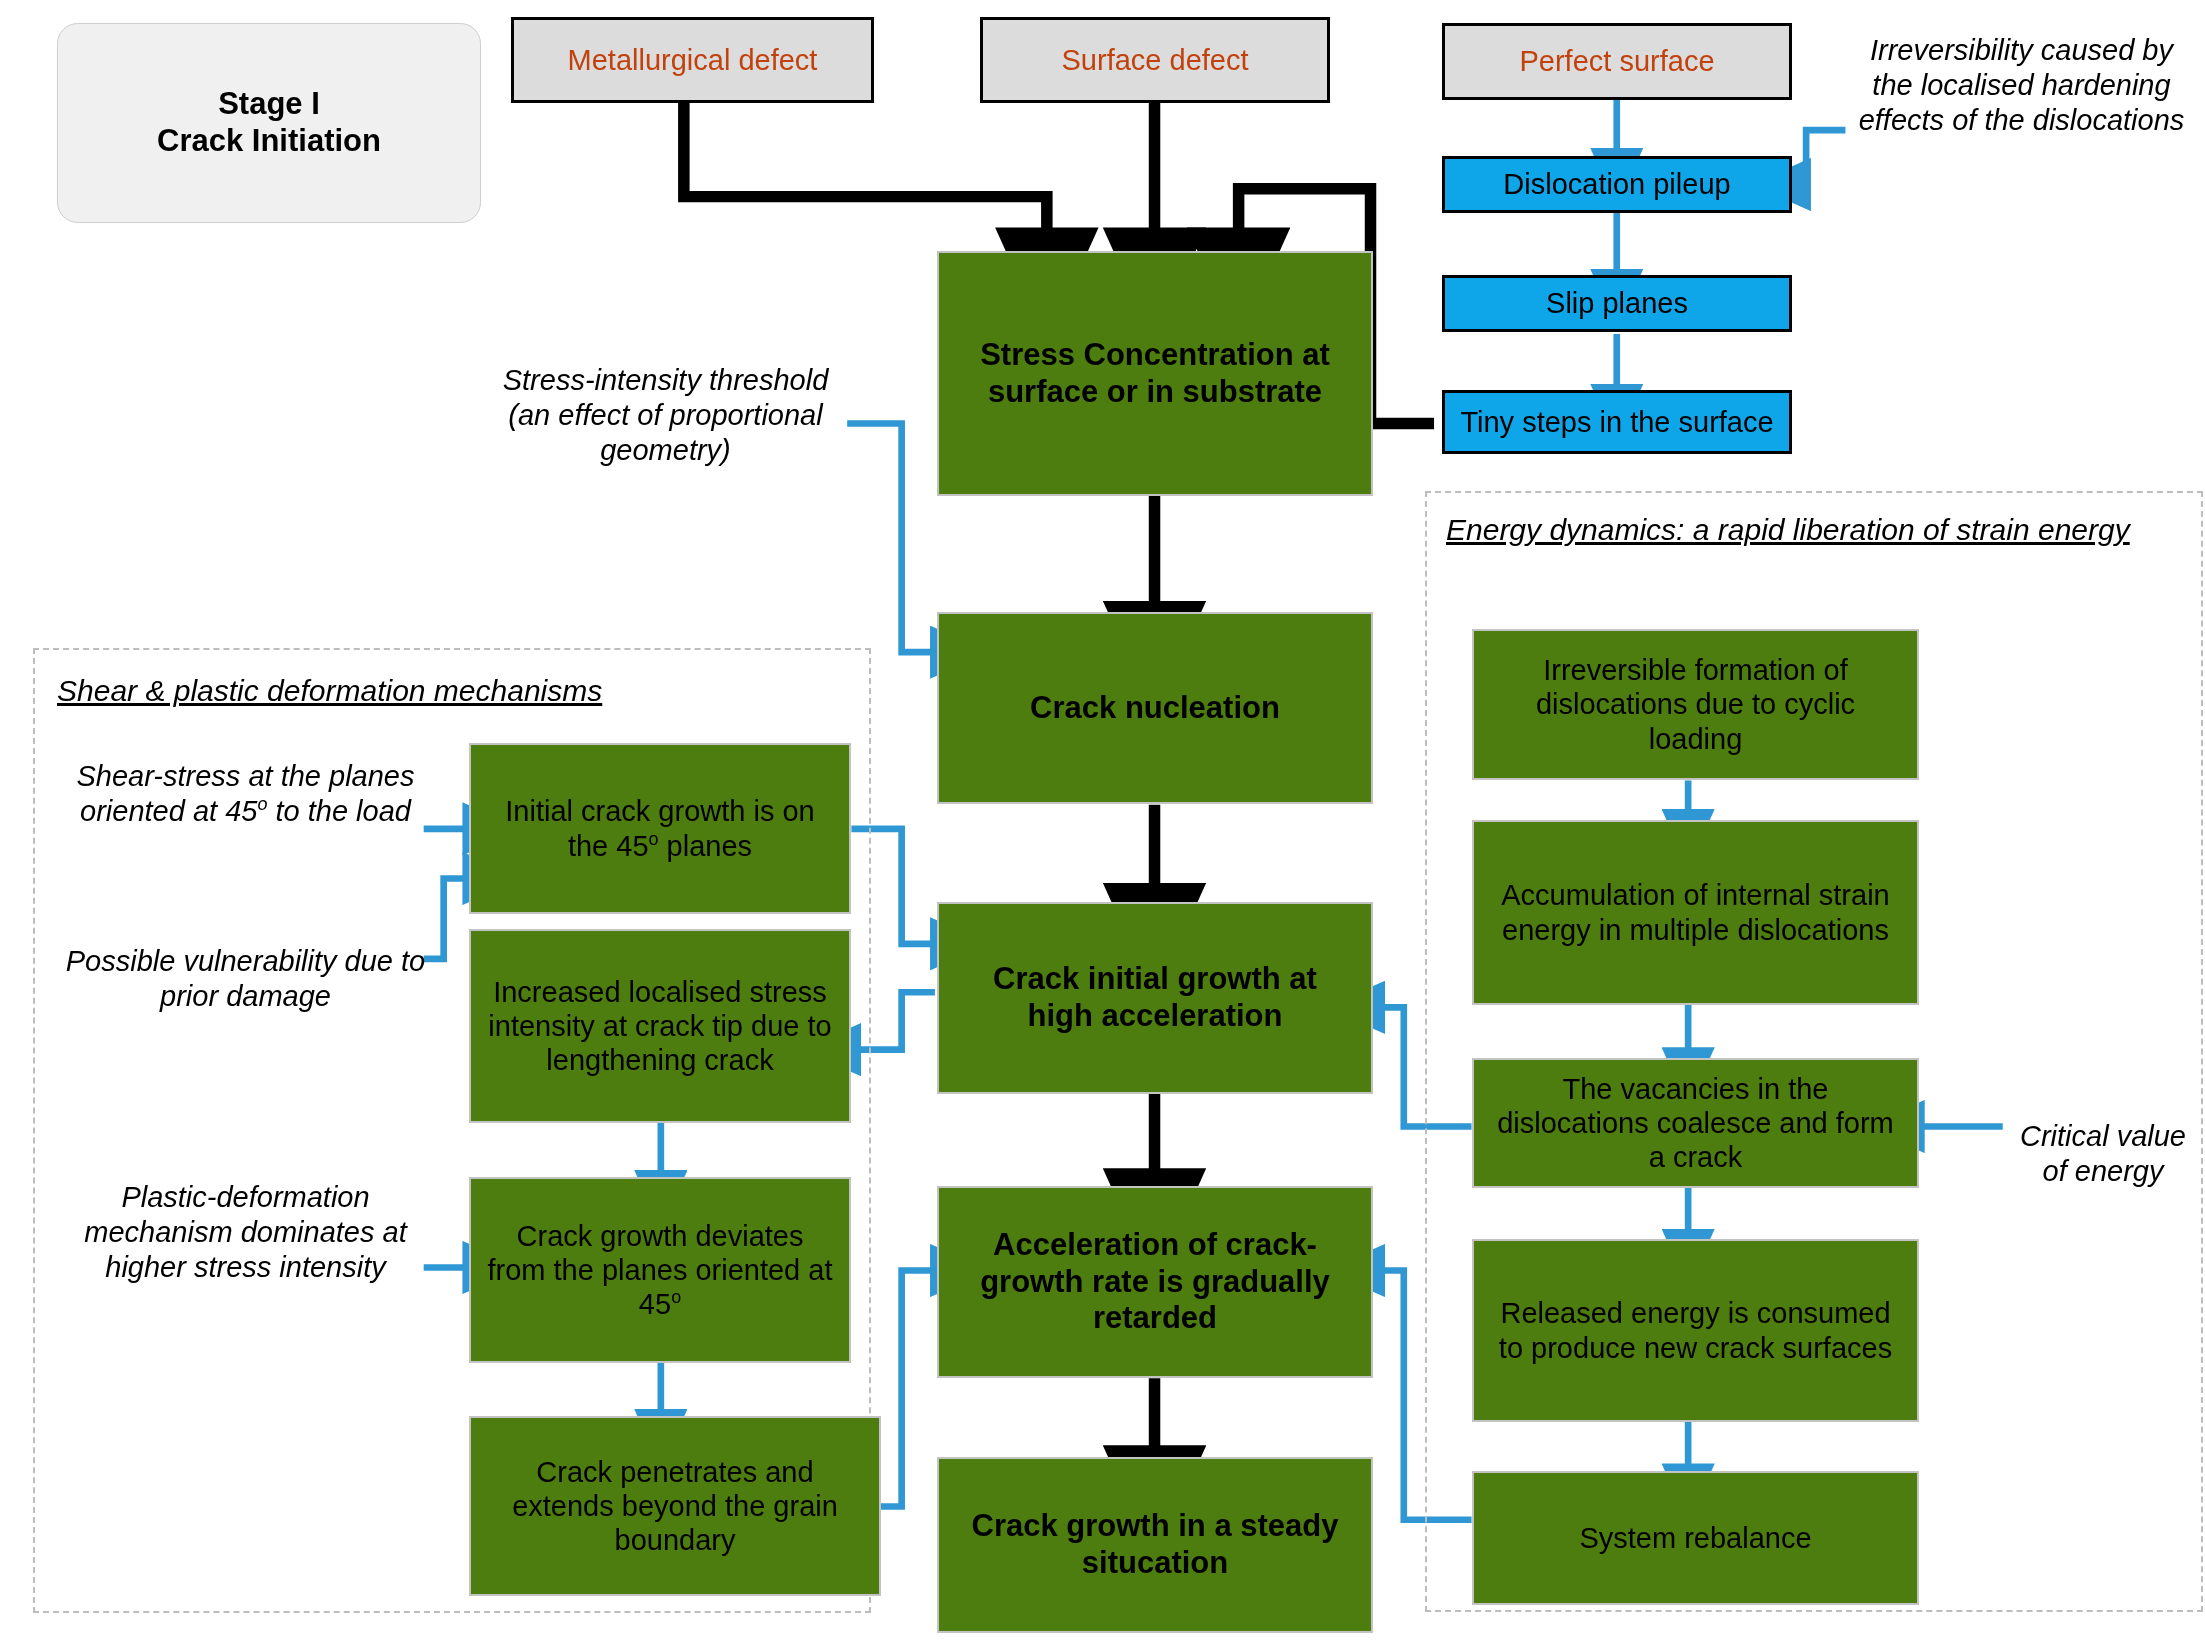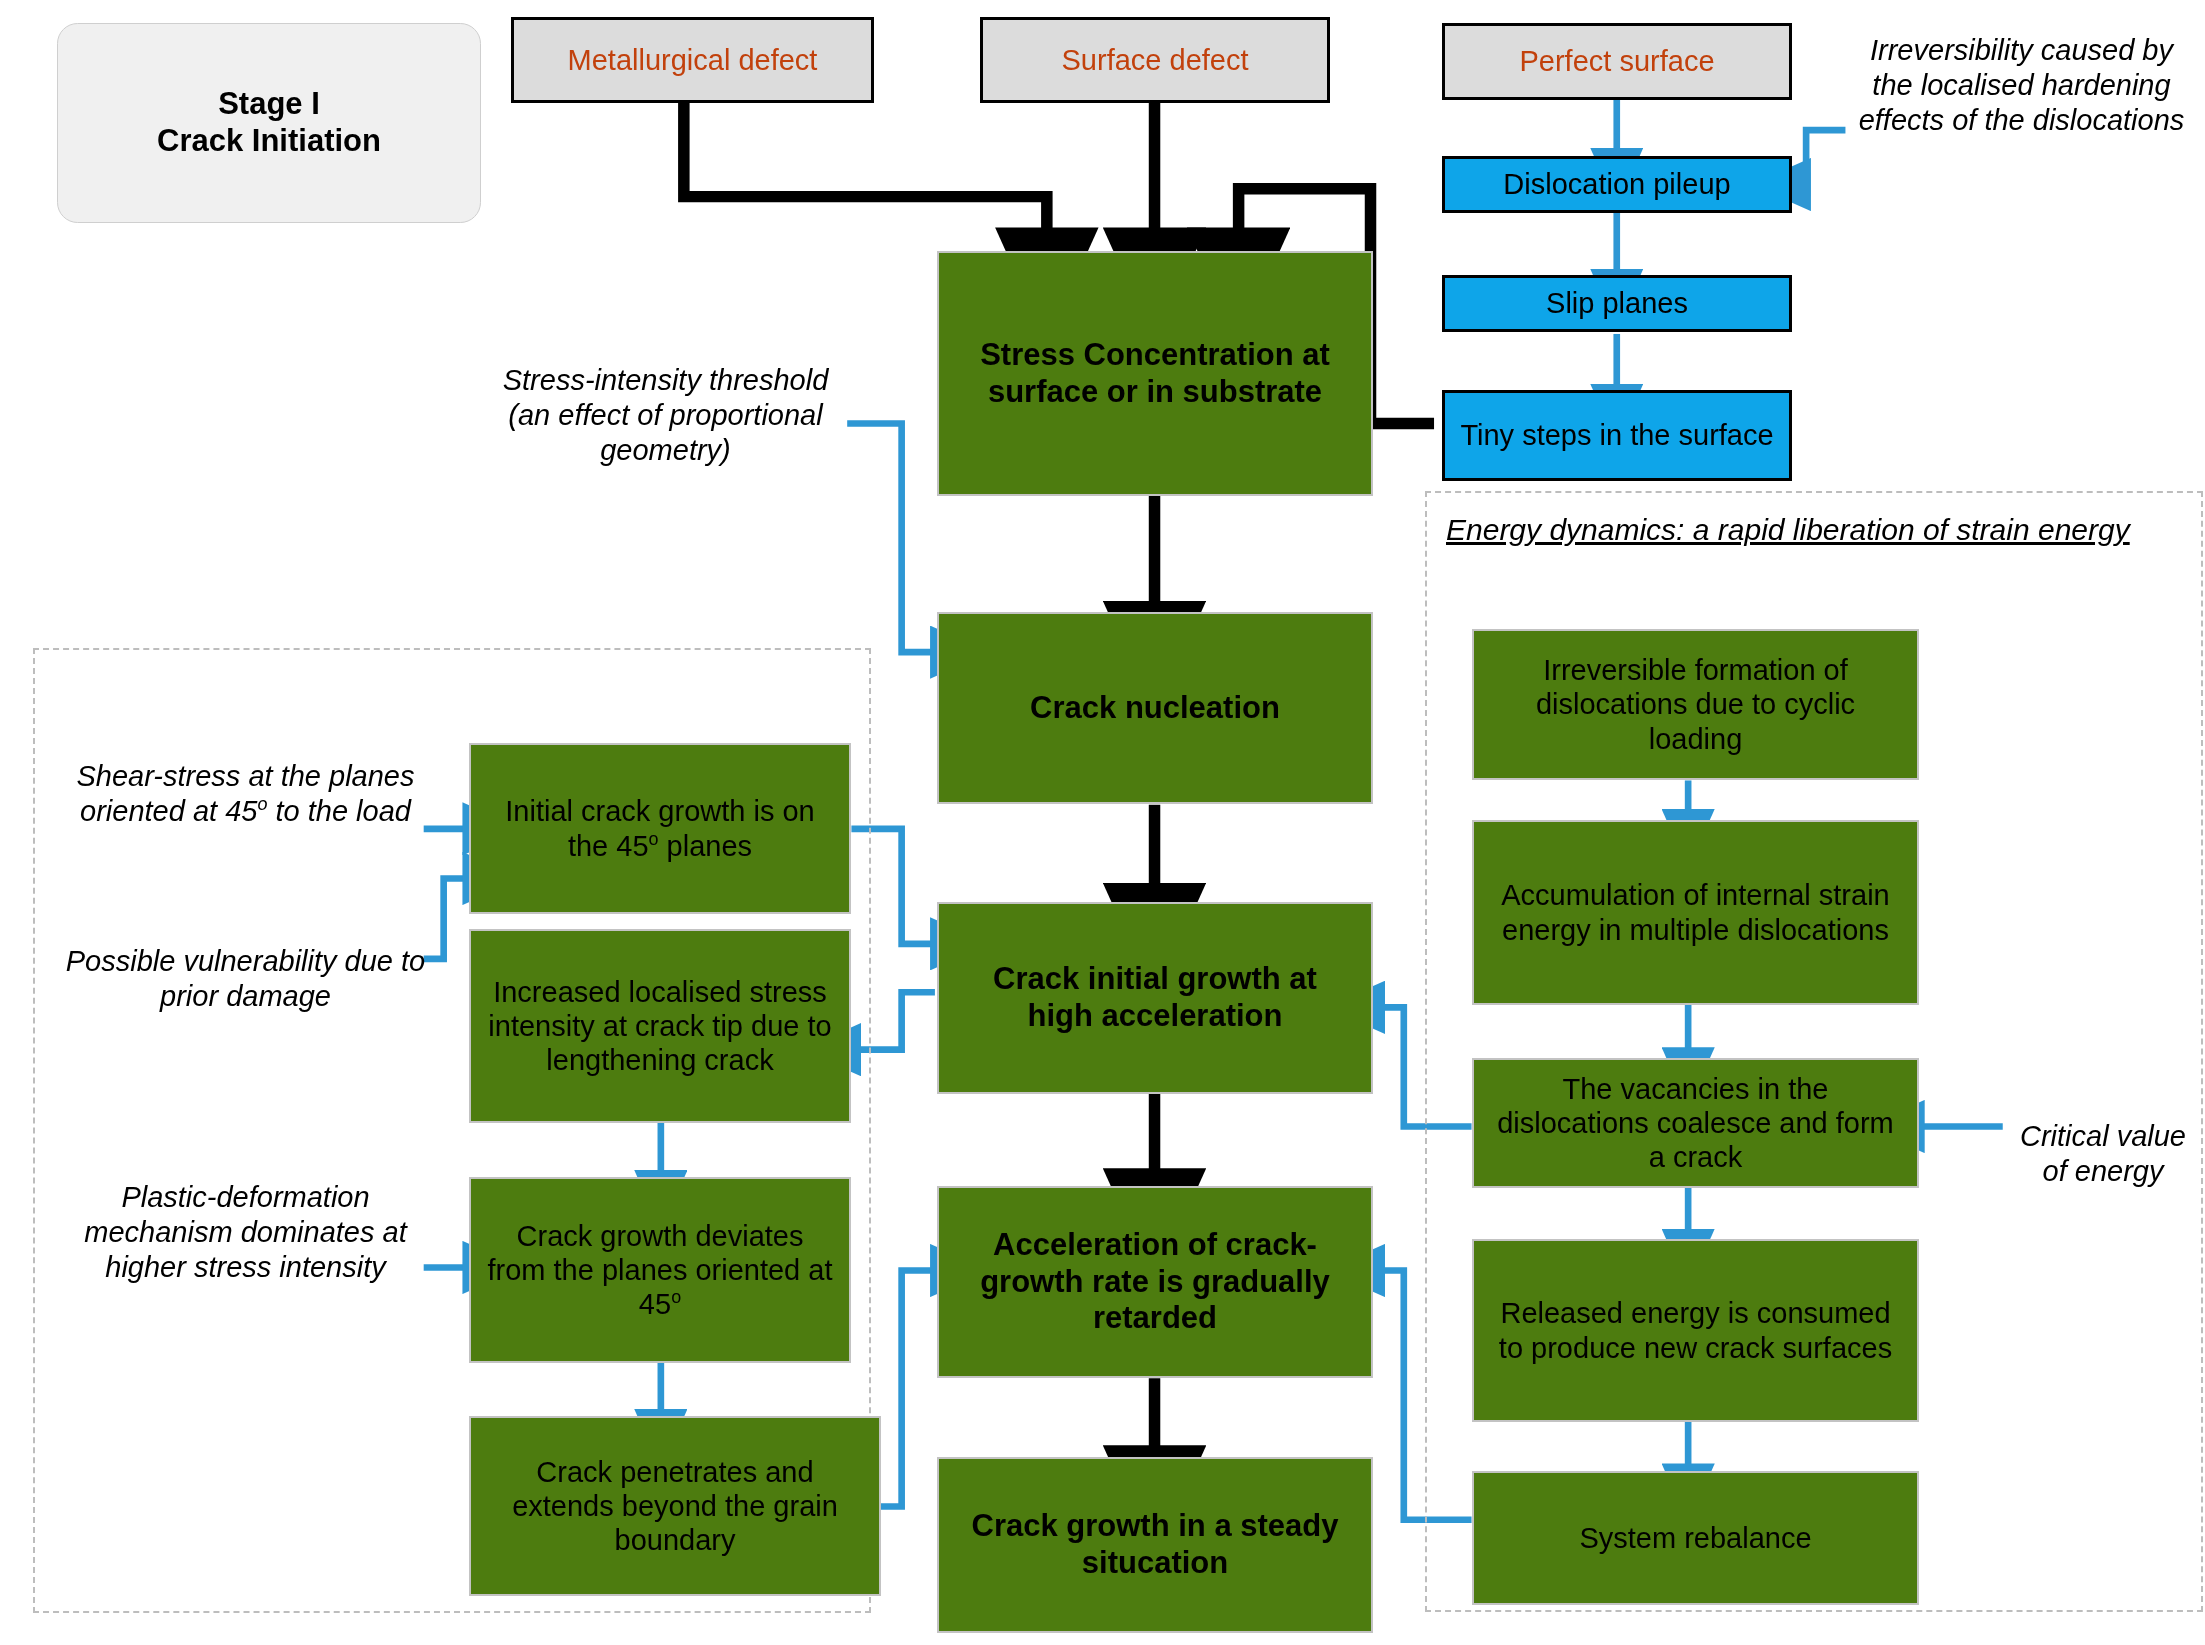--- a/index.html
+++ b/index.html
@@ -137,34 +137,35 @@
       <path d="M2432,1862 L2320,1862 L2320,1665 L2278,1665" stroke="#2e97d4" stroke-width="11" fill="none" marker-end="url(#blArrow)"></path>
     </g>
     <g>
       <path d="M2432,2512 L2320,2512 L2320,2100 L2278,2100" stroke="#2e97d4" stroke-width="11" fill="none" marker-end="url(#blArrow)"></path>
     </g>
   </svg>
 
   <div class="dashed" style="left:33px;top:648px;width:838px;height:965px;"></div>
   <div class="dashed" style="left:1425px;top:491px;width:778px;height:1121px;"></div>
 
+  <div class="group-title" style="left:57px;top:672px;width:726px;">Shear  &amp; plastic deformation mechanisms</div>
   <div class="group-title" style="left:1446px;top:511px;width:741px;">Energy dynamics: a rapid liberation of strain energy</div>
 
   <div class="box stage-label" style="left:57px;top:23px;width:424px;height:200px;flex-direction:column;">
     <span>Stage I</span>
     <span>Crack Initiation</span>
   </div>
 
   <div class="box head" style="left:511px;top:17px;width:363px;height:86px;">Metallurgical defect</div>
   <div class="box head" style="left:980px;top:17px;width:350px;height:86px;">Surface defect</div>
   <div class="box head" style="left:1442px;top:23px;width:350px;height:77px;">Perfect surface</div>
 
   <div class="box hardbox" style="left:1442px;top:156px;width:350px;height:57px;">Dislocation pileup</div>
   <div class="box hardbox" style="left:1442px;top:275px;width:350px;height:57px;">Slip planes</div>
-  <div class="box hardbox" style="left:1442px;top:390px;width:350px;height:91px;padding:0 12px;">Tiny steps in the surface</div>
+  <div class="box hardbox" style="left:1442px;top:390px;width:350px;height:64px;padding:0 12px;">Tiny steps in the surface</div>
 
   <div class="ann" style="left:1852px;top:33px;width:339px;">Irreversibility caused by the localised hardening effects of the dislocations</div>
 
   <div class="ann" style="left:484px;top:363px;width:363px;">Stress-intensity threshold (an effect of proportional geometry)</div>
 
   <div class="ann" style="left:2012px;top:1089px;width:182px;margin-top:30px;">Critical value of energy</div>
 
   <div class="box lbox bold" style="left:937px;top:251px;width:436px;height:245px;padding:0 24px;">Stress Concentration at surface or in substrate</div>
   <div class="box lbox bold" style="left:937px;top:612px;width:436px;height:192px;padding:0 24px;">Crack nucleation</div>
   <div class="box lbox bold" style="left:937px;top:902px;width:436px;height:192px;padding:0 24px;">Crack initial growth at high acceleration</div>

